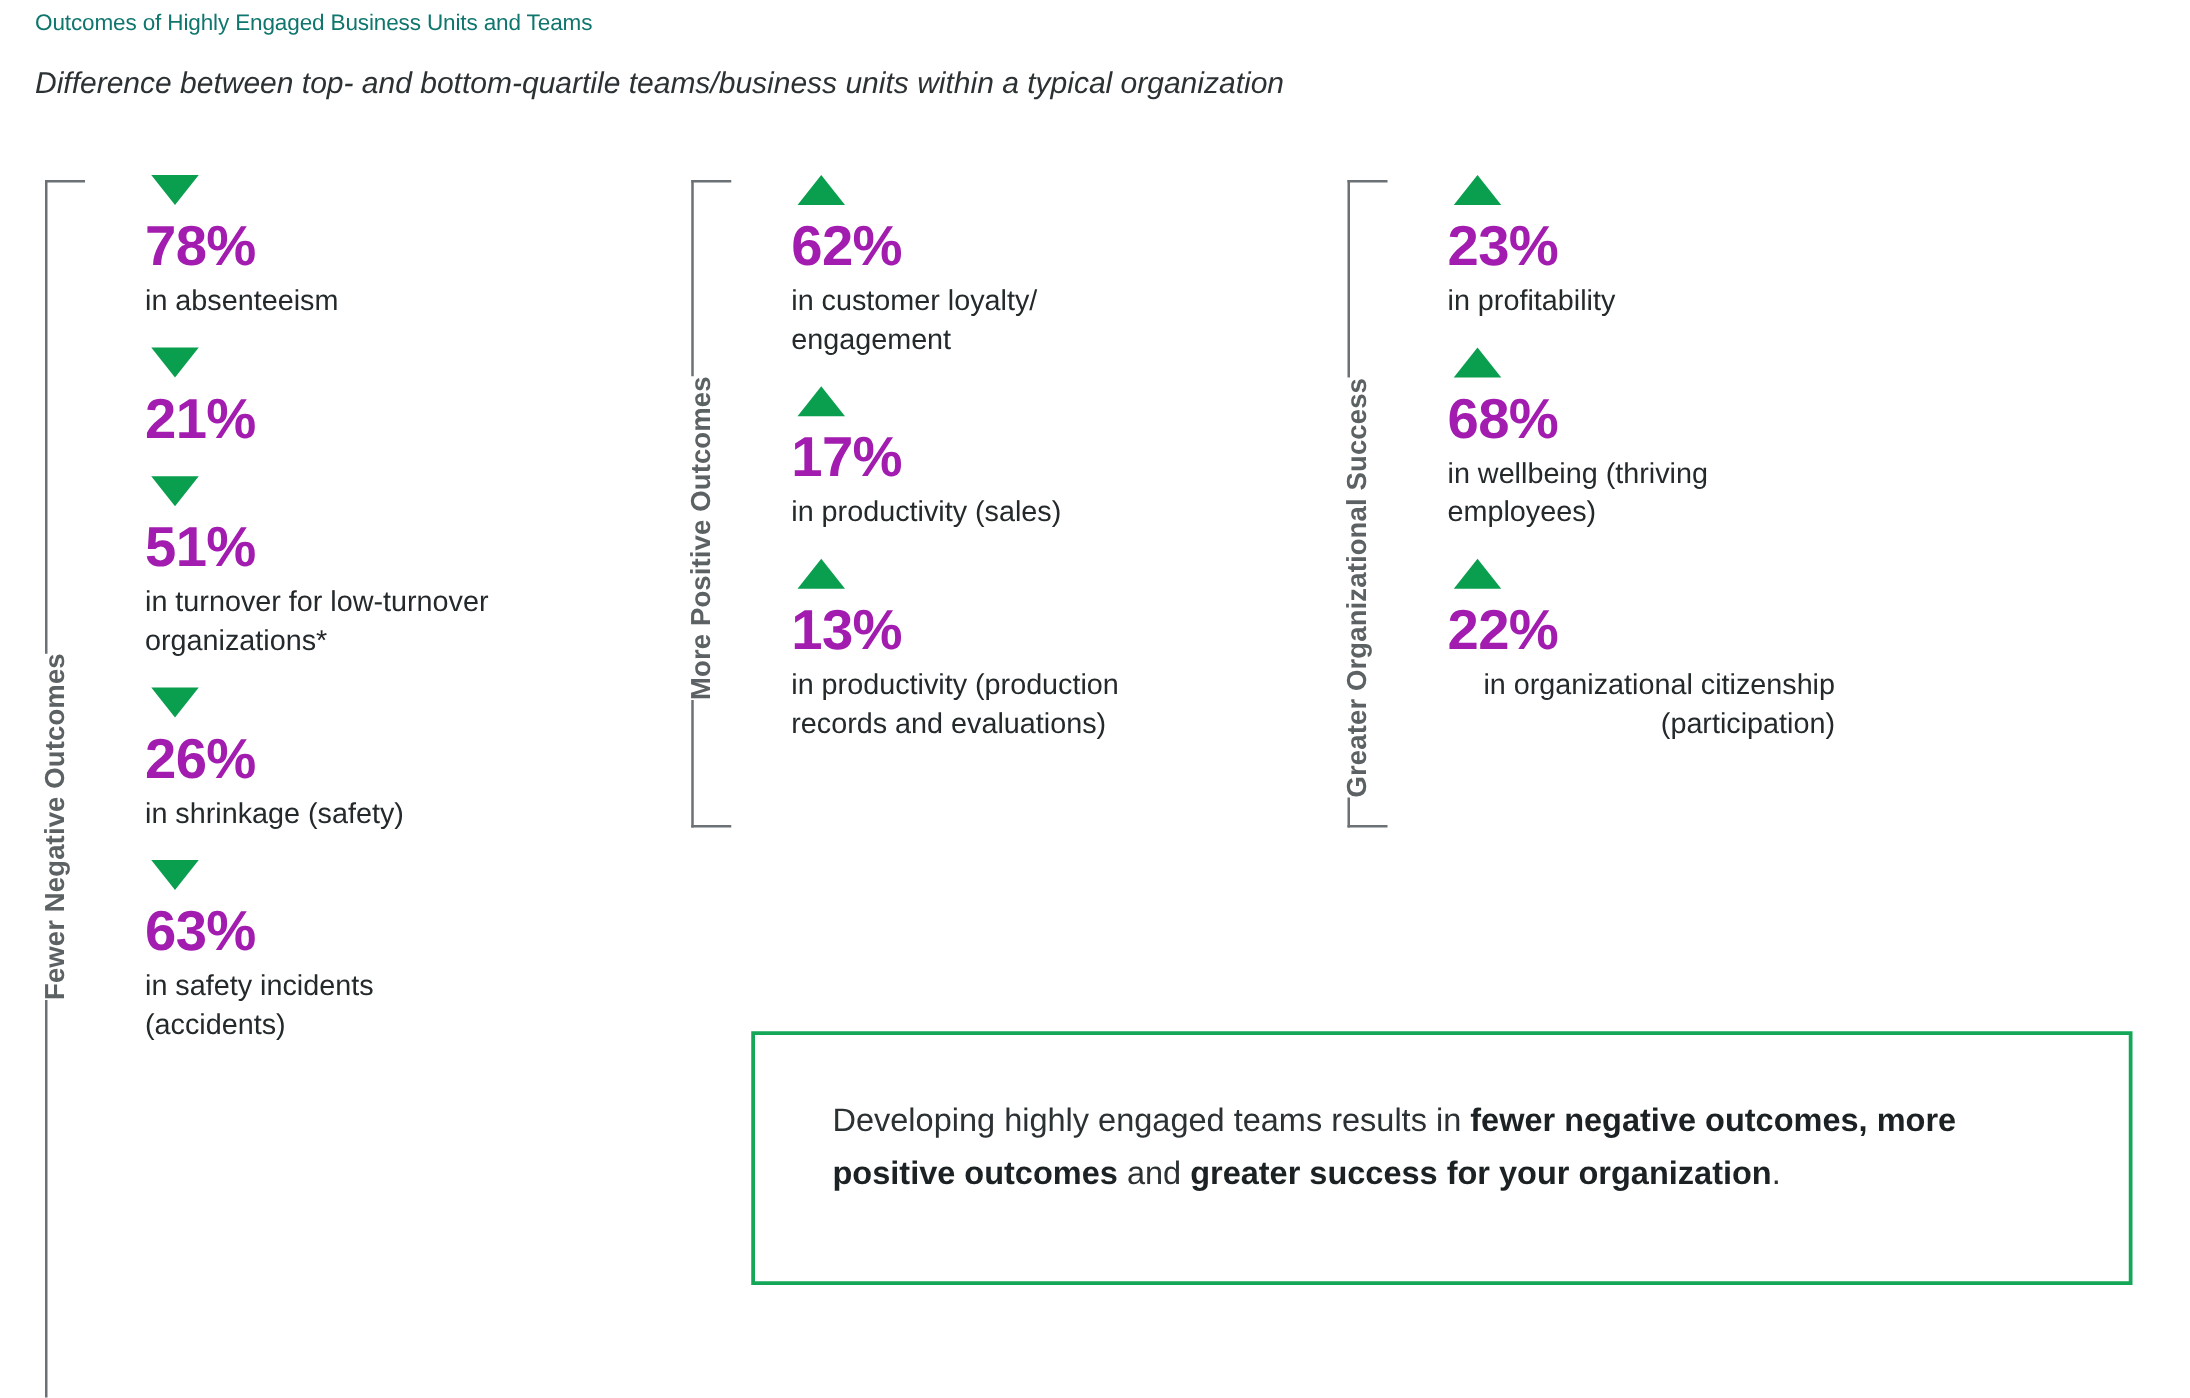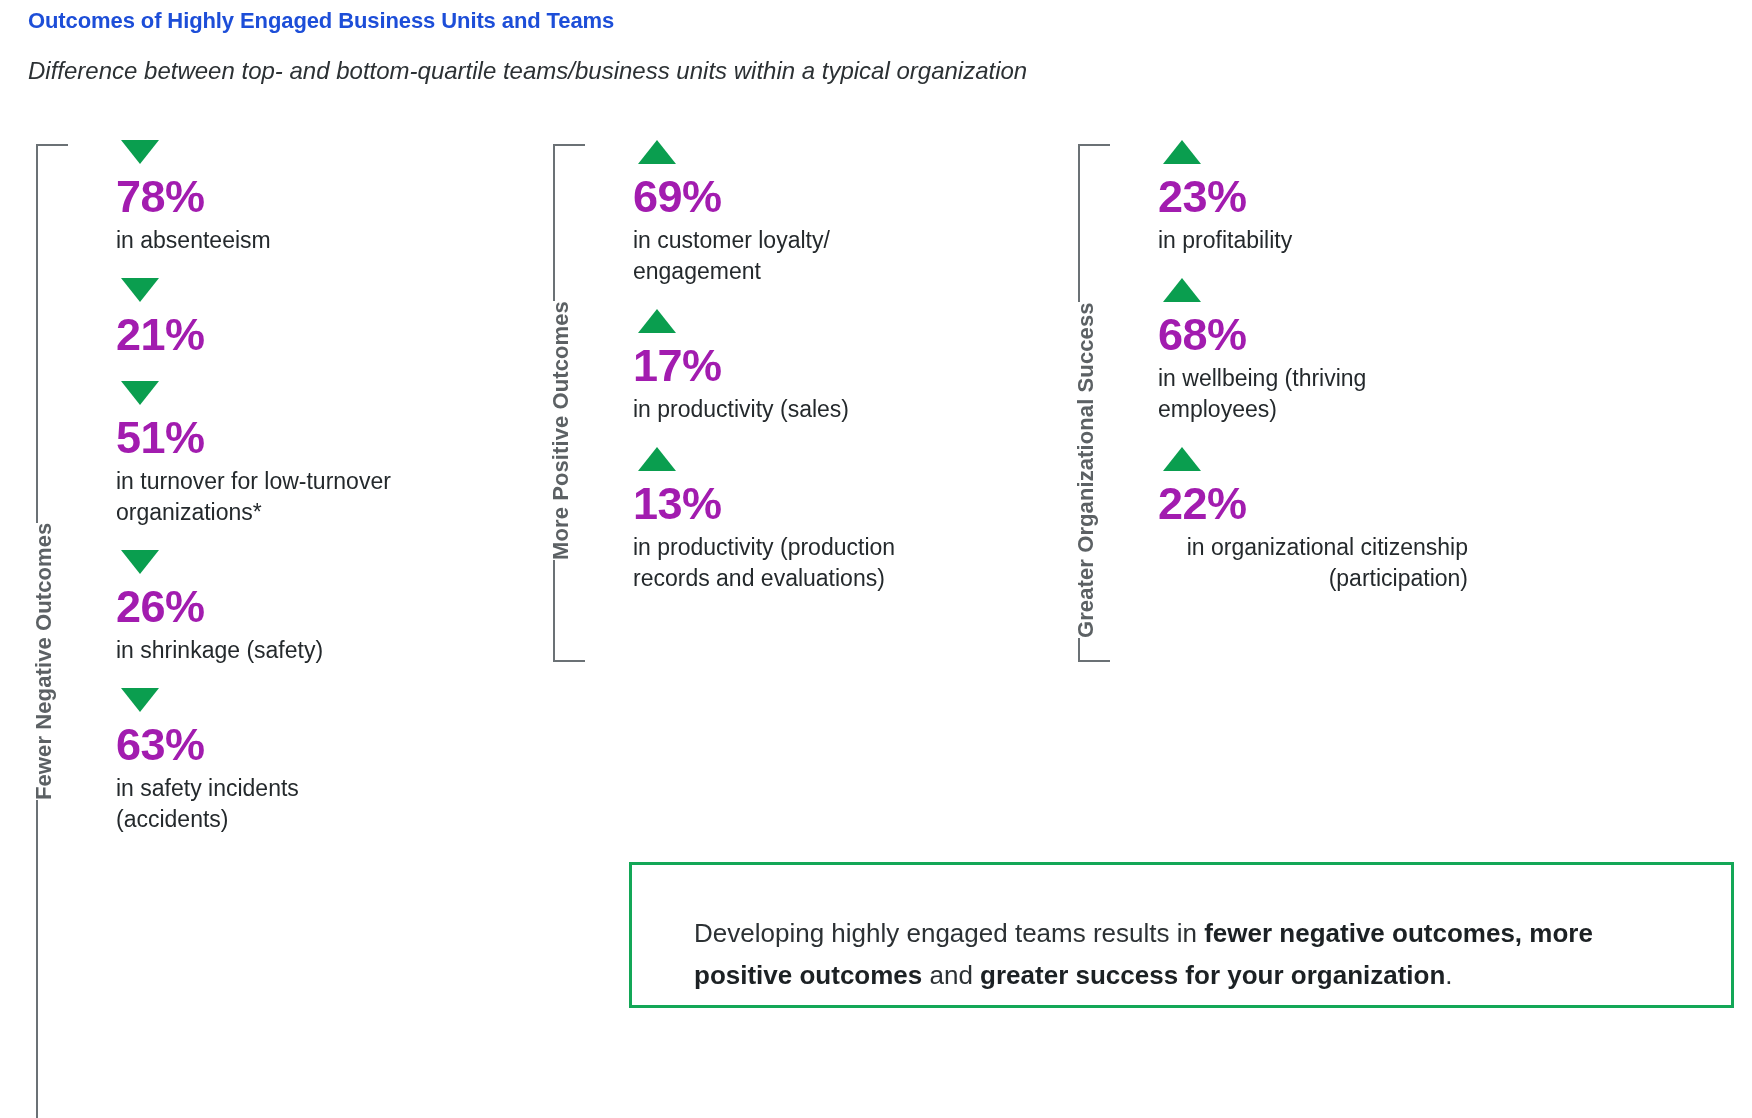--- a/index.html
+++ b/index.html
@@ -23,23 +23,23 @@
   }
 
   
   .header {
     position: absolute;
     left: 28px;
     top: 8px;
     width: 1700px;
   }
   .title {
-    font-size: 22px;
-    font-weight: bold;
-    color: #1d4ed8;
+    font-size: 18px;
+    font-weight: normal;
+    color: #0f766e;
     letter-spacing: -0.1px;
     line-height: 1.2;
     margin: 0;
     white-space: nowrap;
   }
   .subtitle {
     font-size: 24px;
     font-style: italic;
     color: #2c3134;
     line-height: 1.2;
@@ -139,28 +139,27 @@
     font-weight: 500;
     color: #24292c;
     line-height: 1.36;
     margin-top: 4px;
     max-width: 420px;
   }
 
   
   .callout {
     position: absolute;
-    left: 629px;
+    left: 601px;
     top: 825px;
     width: 1105px;
-    height: 146px;
+    height: 203px;
     border: 3px solid #13a757;
     box-sizing: border-box;
     background: #ffffff;
-    margin-top: 37px;
   }
   .callout-text {
     position: absolute;
     left: 62px;
     top: 48px;
     right: 50px;
     font-size: 26px;
     line-height: 1.6;
     color: #2c3134;
     font-weight: normal;
@@ -219,21 +218,21 @@
     <div class="col col-1">
       <div class="bracket">
         <div class="tick-top"></div>
         <div class="vline" style="height:518px;"></div>
         <div class="tick-bottom" style="top:520px;"></div>
         <div class="axis-label" style="top: 420px;">More Positive Outcomes</div>
       </div>
       <div class="stats">
         <div class="stat">
           <div class="tri up"></div>
-          <div class="value">69%</div>
+          <div class="value">62%</div>
           <div class="caption" style="max-width:230px;">in customer loyalty/ engagement</div>
         </div>
         <div class="stat">
           <div class="tri up"></div>
           <div class="value">17%</div>
           <div class="caption">in productivity (sales)</div>
         </div>
         <div class="stat">
           <div class="tri up"></div>
           <div class="value">13%</div>

